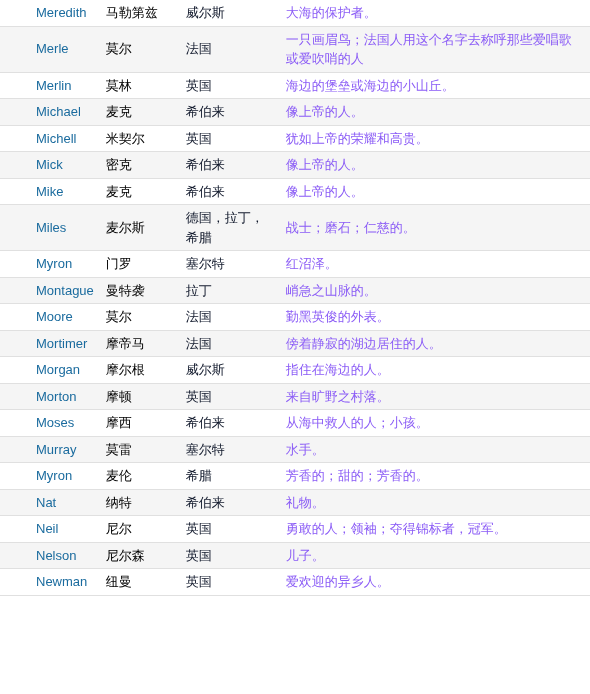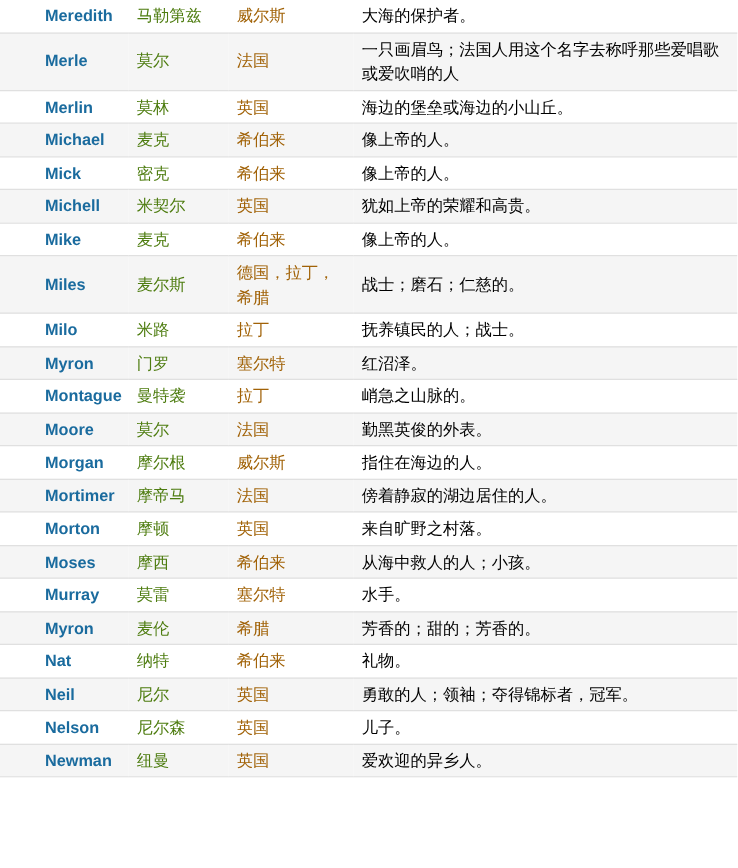--- a/index.html
+++ b/index.html
@@ -21,33 +21,33 @@
     }
     tr:nth-child(odd) {
       background-color: #fff;
     }
     tr:nth-child(even) {
       background-color: #f5f5f5;
     }
     .col-name {
       width: 90px;
       color: #1a6b9e;
-      font-weight: bold;
+      font-weight: normal;
       padding-left: 36px;
     }
     .col-meaning-zh {
       width: 80px;
-      color: #4d7c0f;
+      color: #000000;
     }
     .col-origin {
       width: 100px;
-      color: #a16207;
+      color: #0f172a;
     }
     .col-desc {
-      color: #000000;
+      color: #8b5cf6;
     }
     a {
       color: #1a6b9e;
       text-decoration: none;
     }
   </style>
 </head>
 <body>
 
 <table>
@@ -79,60 +79,52 @@
       <tr>
       <td class="col-name">
         <a href="#">Michael</a>
       </td>
       <td class="col-meaning-zh">麦克</td>
       <td class="col-origin">希伯来</td>
       <td class="col-desc">像上帝的人。</td>
     </tr>
       <tr>
       <td class="col-name">
+        <a href="#">Michell</a>
+      </td>
+      <td class="col-meaning-zh">米契尔</td>
+      <td class="col-origin">英国</td>
+      <td class="col-desc">犹如上帝的荣耀和高贵。</td>
+    </tr>
+      <tr>
+      <td class="col-name">
         <a href="#">Mick</a>
       </td>
       <td class="col-meaning-zh">密克</td>
       <td class="col-origin">希伯来</td>
       <td class="col-desc">像上帝的人。</td>
-    </tr>
-      <tr>
-      <td class="col-name">
-        <a href="#">Michell</a>
-      </td>
-      <td class="col-meaning-zh">米契尔</td>
-      <td class="col-origin">英国</td>
-      <td class="col-desc">犹如上帝的荣耀和高贵。</td>
     </tr>
       <tr>
       <td class="col-name">
         <a href="#">Mike</a>
       </td>
       <td class="col-meaning-zh">麦克</td>
       <td class="col-origin">希伯来</td>
       <td class="col-desc">像上帝的人。</td>
     </tr>
       <tr>
       <td class="col-name">
         <a href="#">Miles</a>
       </td>
       <td class="col-meaning-zh">麦尔斯</td>
       <td class="col-origin">德国，拉丁，希腊</td>
       <td class="col-desc">战士；磨石；仁慈的。</td>
     </tr>
       <tr>
       <td class="col-name">
-        <a href="#">Milo</a>
-      </td>
-      <td class="col-meaning-zh">米路</td>
-      <td class="col-origin">拉丁</td>
-      <td class="col-desc">抚养镇民的人；战士。</td>
-    </tr>
-      <tr>
-      <td class="col-name">
         <a href="#">Myron</a>
       </td>
       <td class="col-meaning-zh">门罗</td>
       <td class="col-origin">塞尔特</td>
       <td class="col-desc">红沼泽。</td>
     </tr>
       <tr>
       <td class="col-name">
         <a href="#">Montague</a>
       </td>
@@ -143,33 +135,33 @@
       <tr>
       <td class="col-name">
         <a href="#">Moore</a>
       </td>
       <td class="col-meaning-zh">莫尔</td>
       <td class="col-origin">法国</td>
       <td class="col-desc">勤黑英俊的外表。</td>
     </tr>
       <tr>
       <td class="col-name">
+        <a href="#">Mortimer</a>
+      </td>
+      <td class="col-meaning-zh">摩帝马</td>
+      <td class="col-origin">法国</td>
+      <td class="col-desc">傍着静寂的湖边居住的人。</td>
+    </tr>
+      <tr>
+      <td class="col-name">
         <a href="#">Morgan</a>
       </td>
       <td class="col-meaning-zh">摩尔根</td>
       <td class="col-origin">威尔斯</td>
       <td class="col-desc">指住在海边的人。</td>
-    </tr>
-      <tr>
-      <td class="col-name">
-        <a href="#">Mortimer</a>
-      </td>
-      <td class="col-meaning-zh">摩帝马</td>
-      <td class="col-origin">法国</td>
-      <td class="col-desc">傍着静寂的湖边居住的人。</td>
     </tr>
       <tr>
       <td class="col-name">
         <a href="#">Morton</a>
       </td>
       <td class="col-meaning-zh">摩顿</td>
       <td class="col-origin">英国</td>
       <td class="col-desc">来自旷野之村落。</td>
     </tr>
       <tr>

